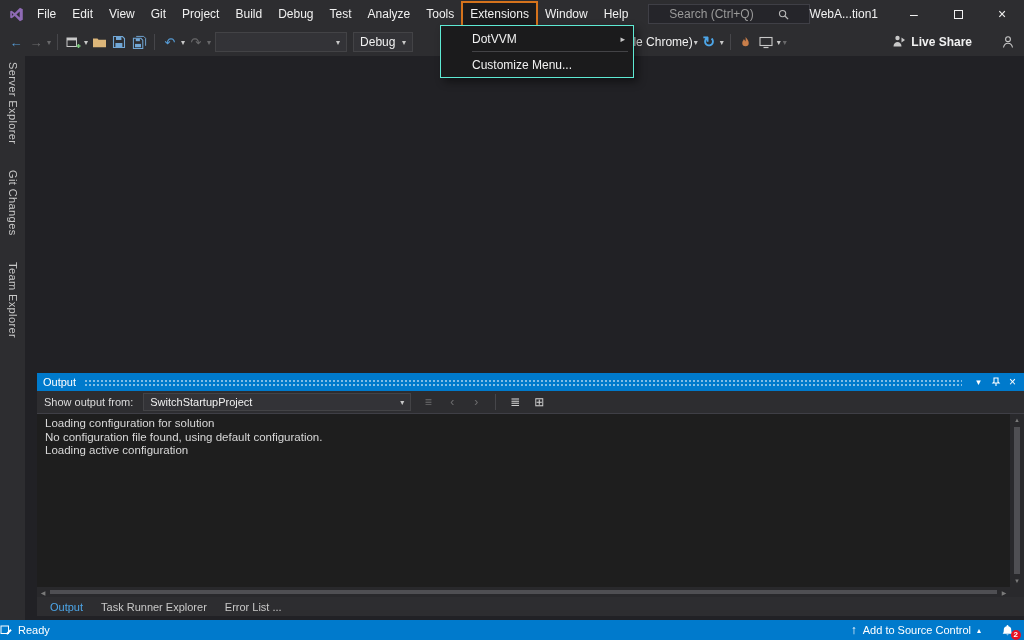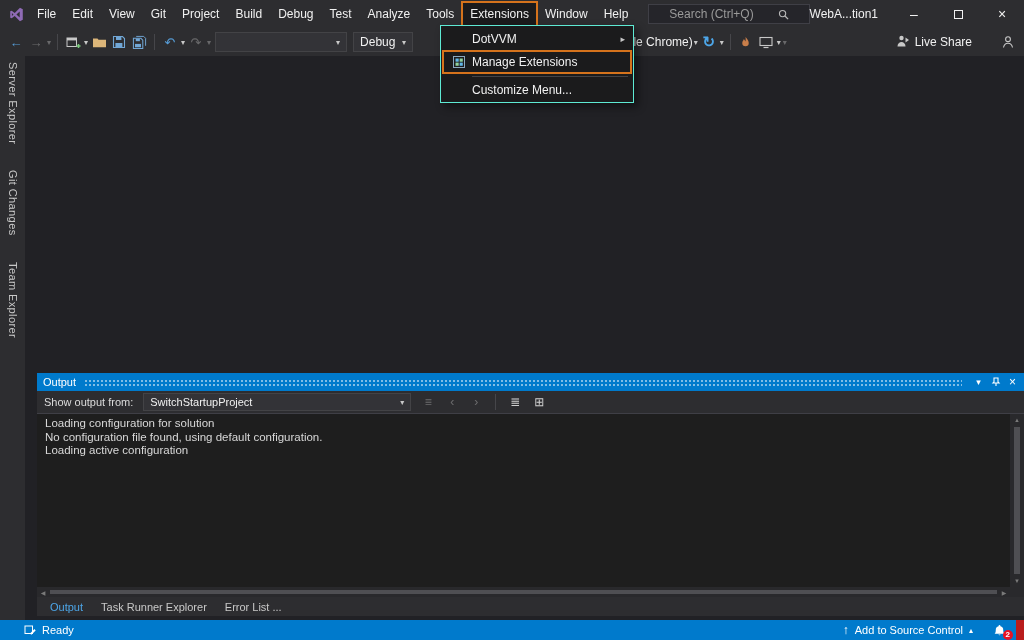--- a/index.html
+++ b/index.html
@@ -24,21 +24,21 @@
   .toolbar{height:28px;display:flex;align-items:center;background:#2d2d30;padding:0 6px;color:#c8c8c8;font-size:13px;}
   .tbtn{height:22px;min-width:18px;display:flex;align-items:center;justify-content:center;margin:0 1px;}
   .dim{opacity:.38;}
   .caret{font-size:8px;color:#c8c8c8;margin:0 1px;align-self:center;}
   .tb-sep{width:1px;height:16px;background:#46464a;margin:0 5px;}
   .combo{height:20px;background:#333337;border:1px solid #434346;display:flex;align-items:center;font-size:12px;color:#f1f1f1;padding:0 6px;margin:0 3px;}
   .combo .combo-caret{margin-left:auto;font-size:8px;color:#c8c8c8;padding-left:6px;}
   .combo.target{width:132px;}
   .combo.config{width:60px;}
   .chrome-group{display:flex;align-items:center;margin-left:184px;white-space:nowrap;font-size:12px;color:#f1f1f1;}
-  .right-cluster{margin-left:auto;display:flex;align-items:center;}
+  .right-cluster{margin-left:auto;display:flex;align-items:center;font-weight:bold;}
   .glyph-blue{color:var(--icon-blue,#569cd6);}
   .glyph-refresh{color:var(--tab-active-blue,#4da6e8);font-size:15px;font-weight:bold;}
   .live-share{display:flex;align-items:center;gap:5px;font-size:12px;color:#f1f1f1;margin-right:26px;}
 
   
   .sidebar{position:absolute;top:56px;left:0;width:25px;bottom:20px;background:#2d2d30;display:flex;flex-direction:column;align-items:center;padding-top:6px;gap:26px;}
   .side-item{writing-mode:vertical-rl;font-size:11px;color:#c8c8c8;letter-spacing:.4px;white-space:nowrap;}
 
   
   .editor-area{position:absolute;top:56px;left:25px;right:0;bottom:20px;background:#212125;}
@@ -61,21 +61,21 @@
   .hscroll{position:absolute;left:0;right:14px;bottom:0;height:10px;background:#29292c;}
   .hscroll .sarrow{position:absolute;top:0;width:12px;height:10px;display:flex;align-items:center;justify-content:center;font-size:6px;color:#7a7a7a;}
   .hscroll .left{left:0;} .hscroll .right{right:0;}
   .hthumb{position:absolute;left:13px;right:13px;top:3px;height:4px;background:#4f4f53;}
   .scroll-corner{position:absolute;right:0;bottom:0;width:14px;height:10px;background:#29292c;}
   .output-tabs{height:19px;display:flex;align-items:center;background:#2d2d30;padding-left:4px;font-size:11px;}
   .otab{padding:0 9px;height:100%;display:flex;align-items:center;color:#c8c8c8;white-space:nowrap;}
   .otab.active{color:var(--tab-active-blue,#4da6e8);}
 
   
-  .statusbar{position:absolute;left:0;right:8px;bottom:0;height:20px;background:var(--accent-blue,#007acc);display:flex;align-items:center;color:#fff;font-size:11px;padding:0 10px 0 24px;gap:6px;}
+  .statusbar{position:absolute;left:0;right:0;bottom:0;height:20px;background:var(--accent-blue,#007acc);display:flex;align-items:center;color:#fff;font-size:11px;padding:0 10px 0 0;gap:6px;}
   .sb-spacer{flex:1;}
   .sb-up{font-weight:bold;font-size:12px;}
   .sb-caret{font-size:8px;}
   .bell-wrap{position:relative;display:flex;margin-left:14px;}
   .badge{position:absolute;right:-7px;bottom:-3px;background:var(--badge-red,#e81123);color:#fff;border-radius:7px;font-size:8px;line-height:10px;padding:0 3px;font-weight:bold;}
 
   
   .ext-menu{position:absolute;left:440px;top:25px;width:194px;background:#1b1b1c;border:1px solid #5eead4;box-shadow:4px 4px 8px rgba(0,0,0,.45);z-index:100;padding:2px 1px;font-size:12px;color:#f1f1f1;}
   .ext-item{height:21px;display:flex;align-items:center;padding:0 7px 0 4px;}
   .mi-icon{width:26px;display:flex;align-items:center;justify-content:center;}
@@ -294,32 +294,20 @@
       <span class="badge">2</span>
     </span>
   </footer>
 
   <div class="ext-menu">
     <div class="ext-item">
       <span class="mi-icon"></span>
       <span>DotVVM</span>
       <span class="submenu-arrow">▸</span>
     </div>
-    <div class="ext-item manage">
-      <span class="mi-icon">
-        <svg viewBox="0 0 14 14" width="14" height="14">
-            <rect x="1.5" y="1.5" width="11" height="11" fill="none" stroke="#8aa8c0"></rect>
-            <rect x="3.5" y="3.5" width="3.2" height="3.2" fill="#61b7e8"></rect>
-            <rect x="7.6" y="3.5" width="3.2" height="3.2" fill="#8fd19e"></rect>
-            <rect x="3.5" y="7.6" width="3.2" height="3.2" fill="#8fd19e"></rect>
-            <rect x="7.6" y="7.6" width="3.2" height="3.2" fill="#61b7e8"></rect>
-          </svg>
-      </span>
-      <span>Manage Extensions</span>
-    </div>
     <div class="menu-sep"></div>
     <div class="ext-item">
       <span class="mi-icon"></span>
       <span>Customize Menu...</span>
     </div>
   </div>
 
 </div>
 
 </body></html>

